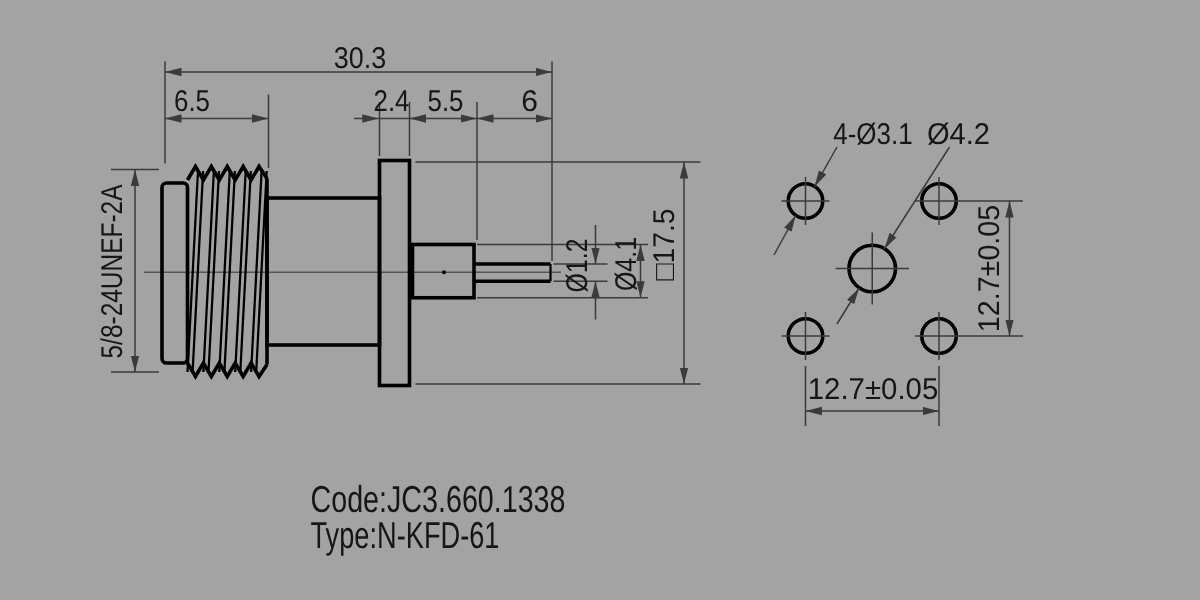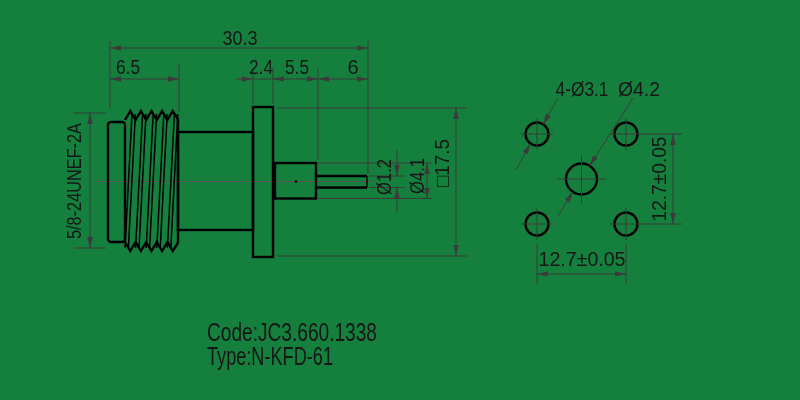--- a/index.html
+++ b/index.html
@@ -1,16 +1,16 @@
 <!DOCTYPE html>
 <html><head>
 <meta charset="utf-8">
 <style>
   html,body{margin:0;padding:0;background:#fff;}
-  .canvas{position:relative;width:800px;height:400px;background:#15803d;overflow:hidden;}
+  .canvas{position:relative;width:800px;height:400px;background:#a3a3a3;overflow:hidden;}
   svg{position:absolute;left:0;top:0;}
   .obj{stroke:#000;stroke-width:2.4;fill:none;stroke-linejoin:miter;stroke-linecap:butt;}
   .obj-thin{stroke:#000;stroke-width:1.5;fill:none;}
   .dim{stroke:#3b3b3b;stroke-width:1;fill:none;}
   .cl{stroke:#555;stroke-width:1;fill:none;}
   text{fill:#161616;font-family:"Liberation Sans","DejaVu Sans",sans-serif;font-size:20px;}
   .ftr{font-size:25px;}
 </style>
 </head>
 <body>

